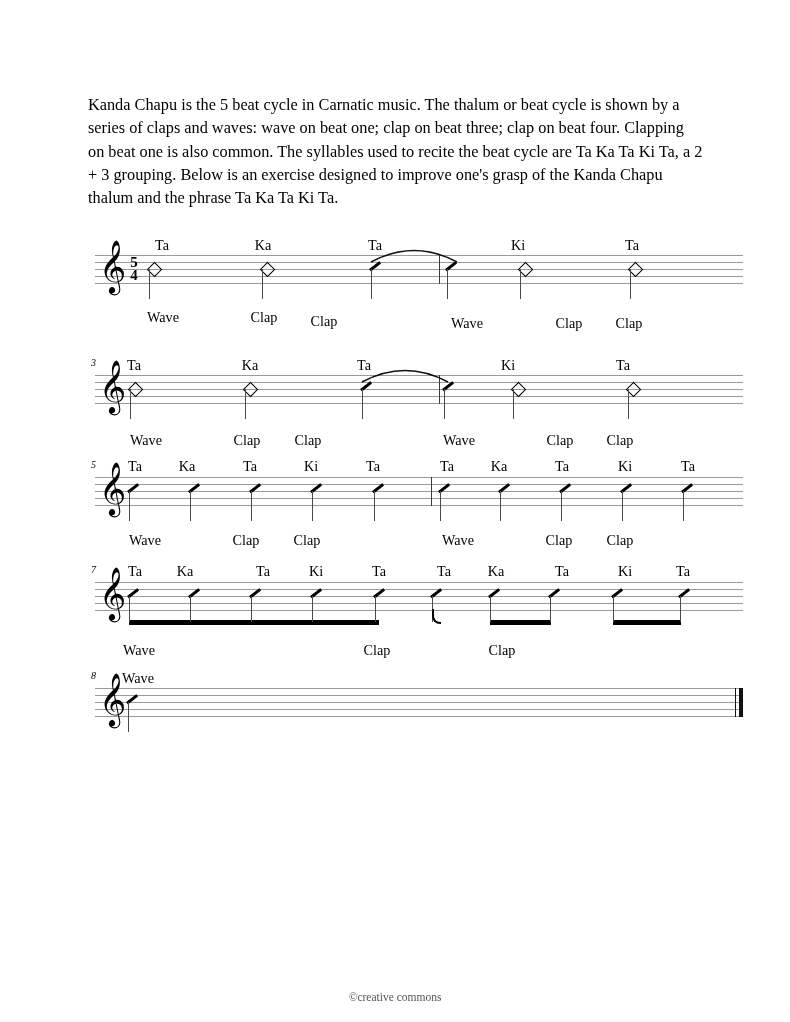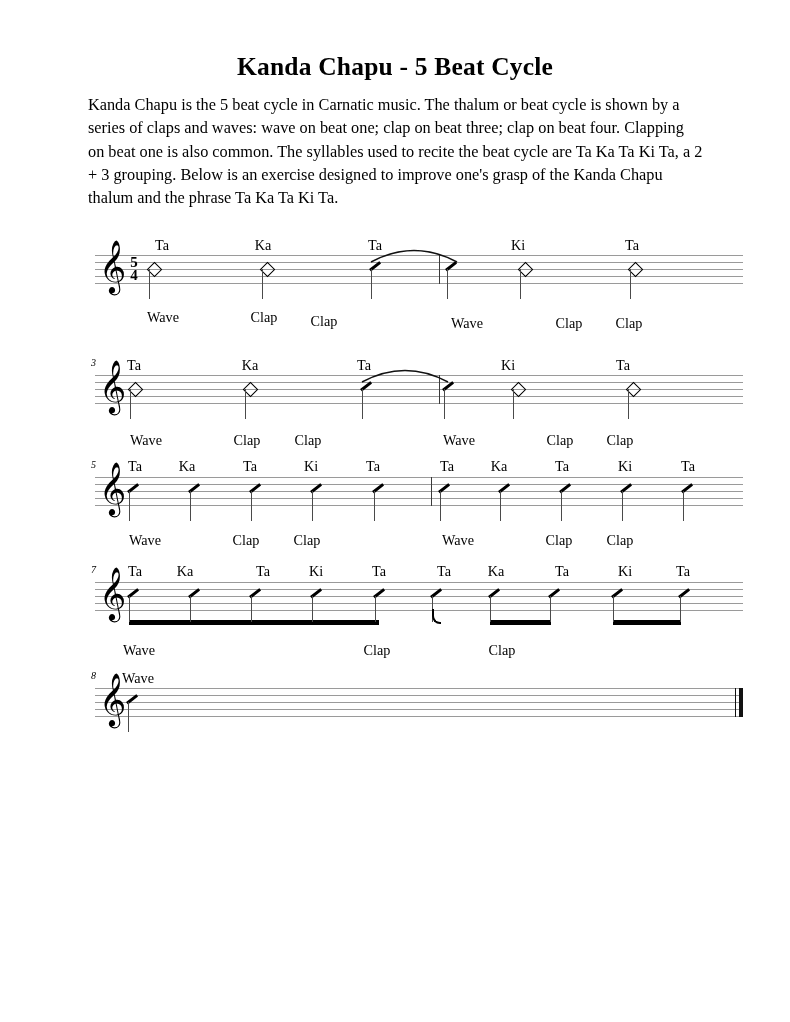--- a/index.html
+++ b/index.html
@@ -210,21 +210,20 @@
     font-size: 11.5px;
     font-family: "Liberation Serif", serif;
     color: #555;
   }
 </style>
 </head>
 <body>
 
 <div class="page">
 
-  <div class="doc-title">Kanda Chapu - 5 Beat Cycle</div>
   <div class="intro">Kanda Chapu is the 5 beat cycle in Carnatic music. The thalum or beat cycle is shown by a series of claps and waves: wave on beat one; clap on beat three; clap on beat four. Clapping on beat one is also common. The syllables used to recite the beat cycle are Ta Ka Ta Ki Ta, a 2 + 3 grouping. Below is an exercise designed to improve one's grasp of the Kanda Chapu thalum and the phrase Ta Ka Ta Ki Ta.</div>
 
   <div class="score">
 
     <div class="system" style="top:255px;">
       <div class="staff" style="left:95px; width:648px;">
         <div class="sline l0"></div>
         <div class="sline l1"></div>
         <div class="sline l2"></div>
         <div class="sline l3"></div>
@@ -503,14 +502,15 @@
       </div>
 
       <div class="syll" style="left:138px; top:-18px;">Wave</div>
 
       <div class="endbar-thin" style="left:735px; top:0;"></div>
       <div class="endbar-thick" style="left:739px; top:0;"></div>
     </div>
 
   </div>
 
+  <div class="footer">©creative commons</div>
 
 </div>
 
 </body></html>

